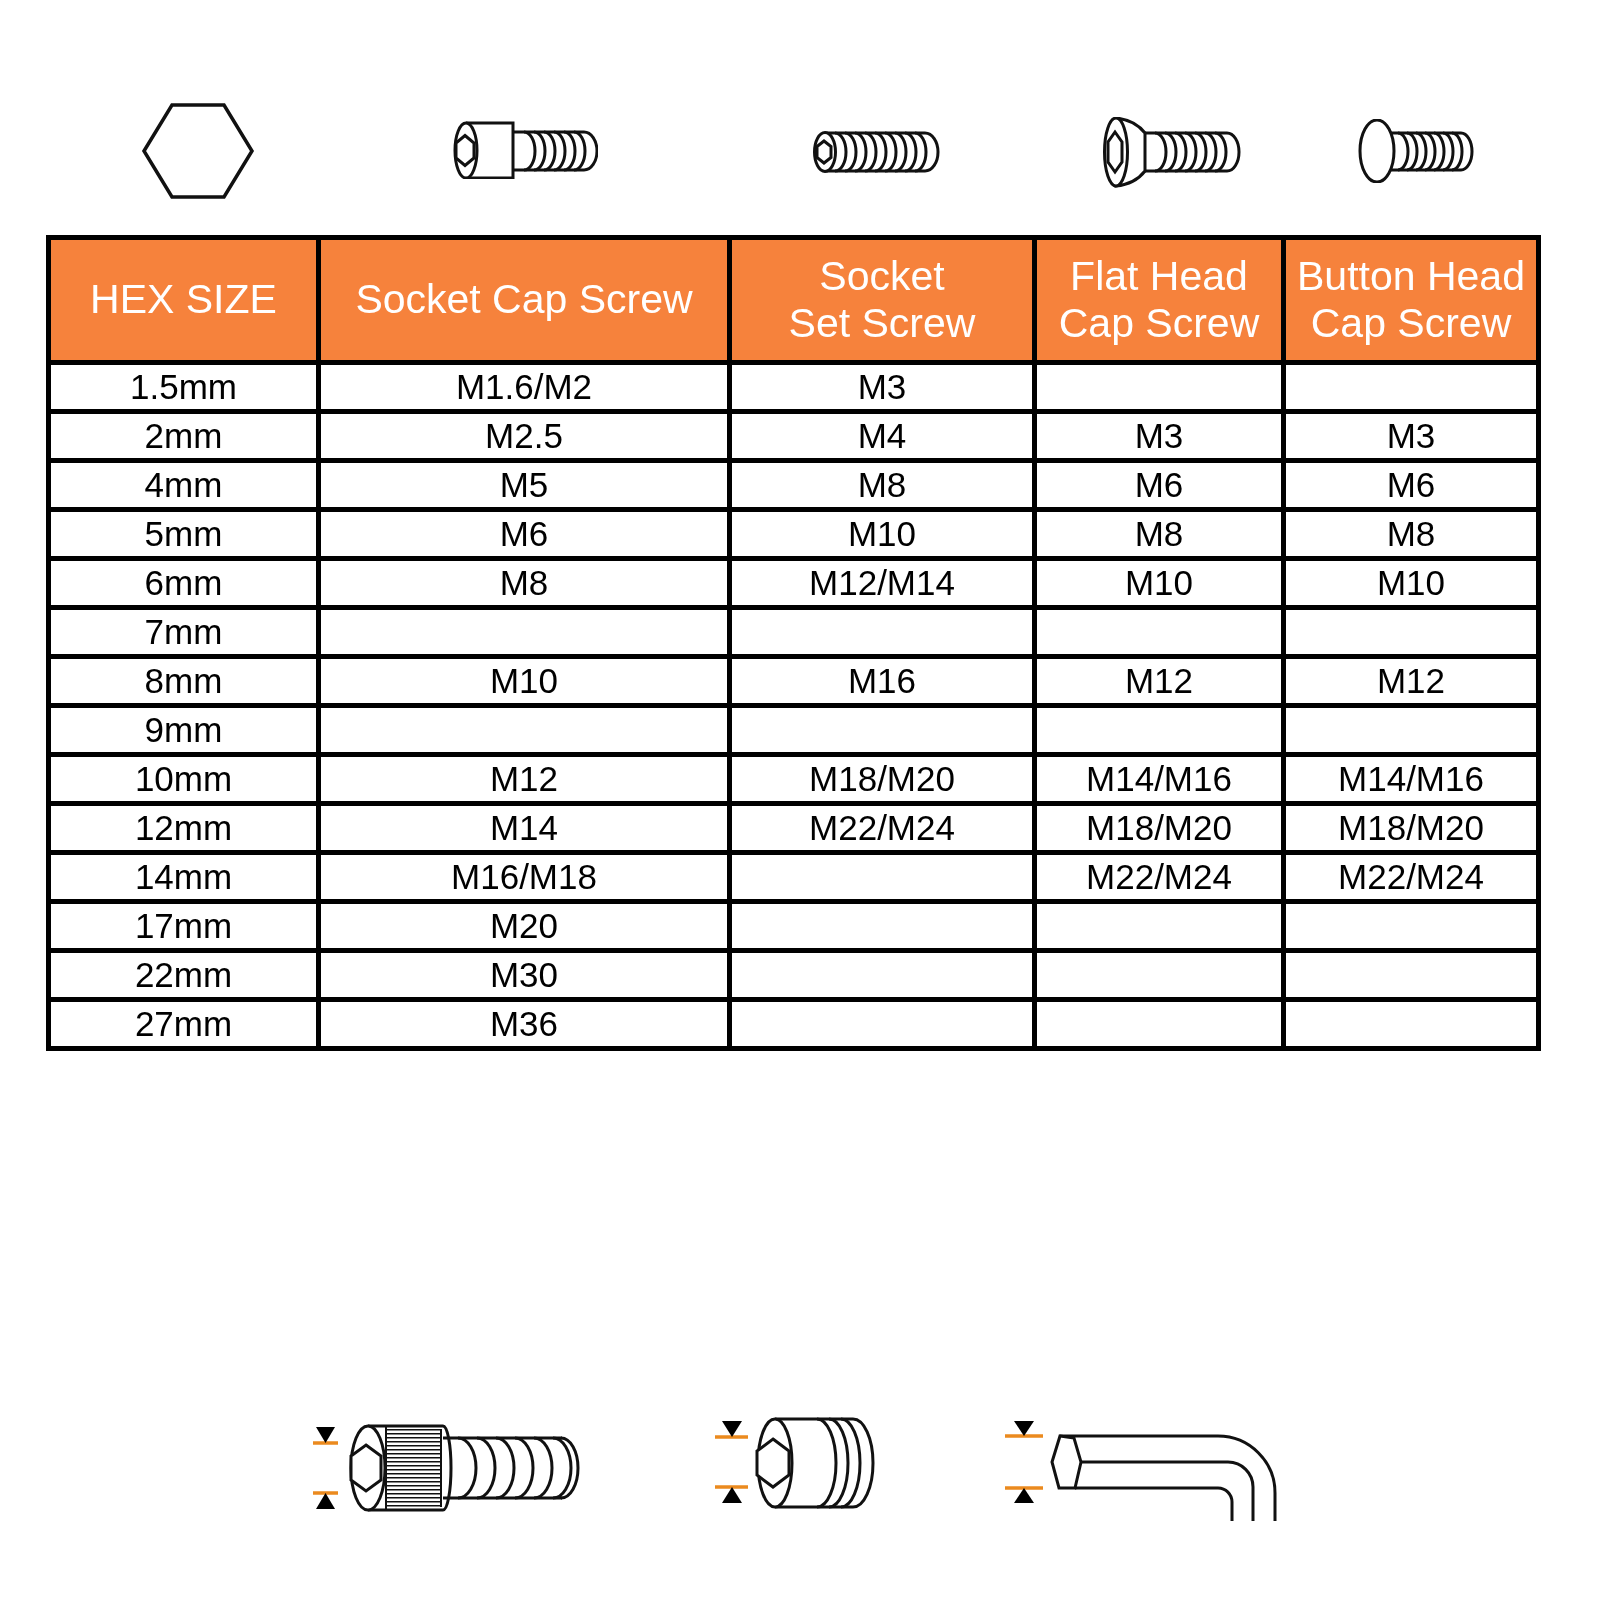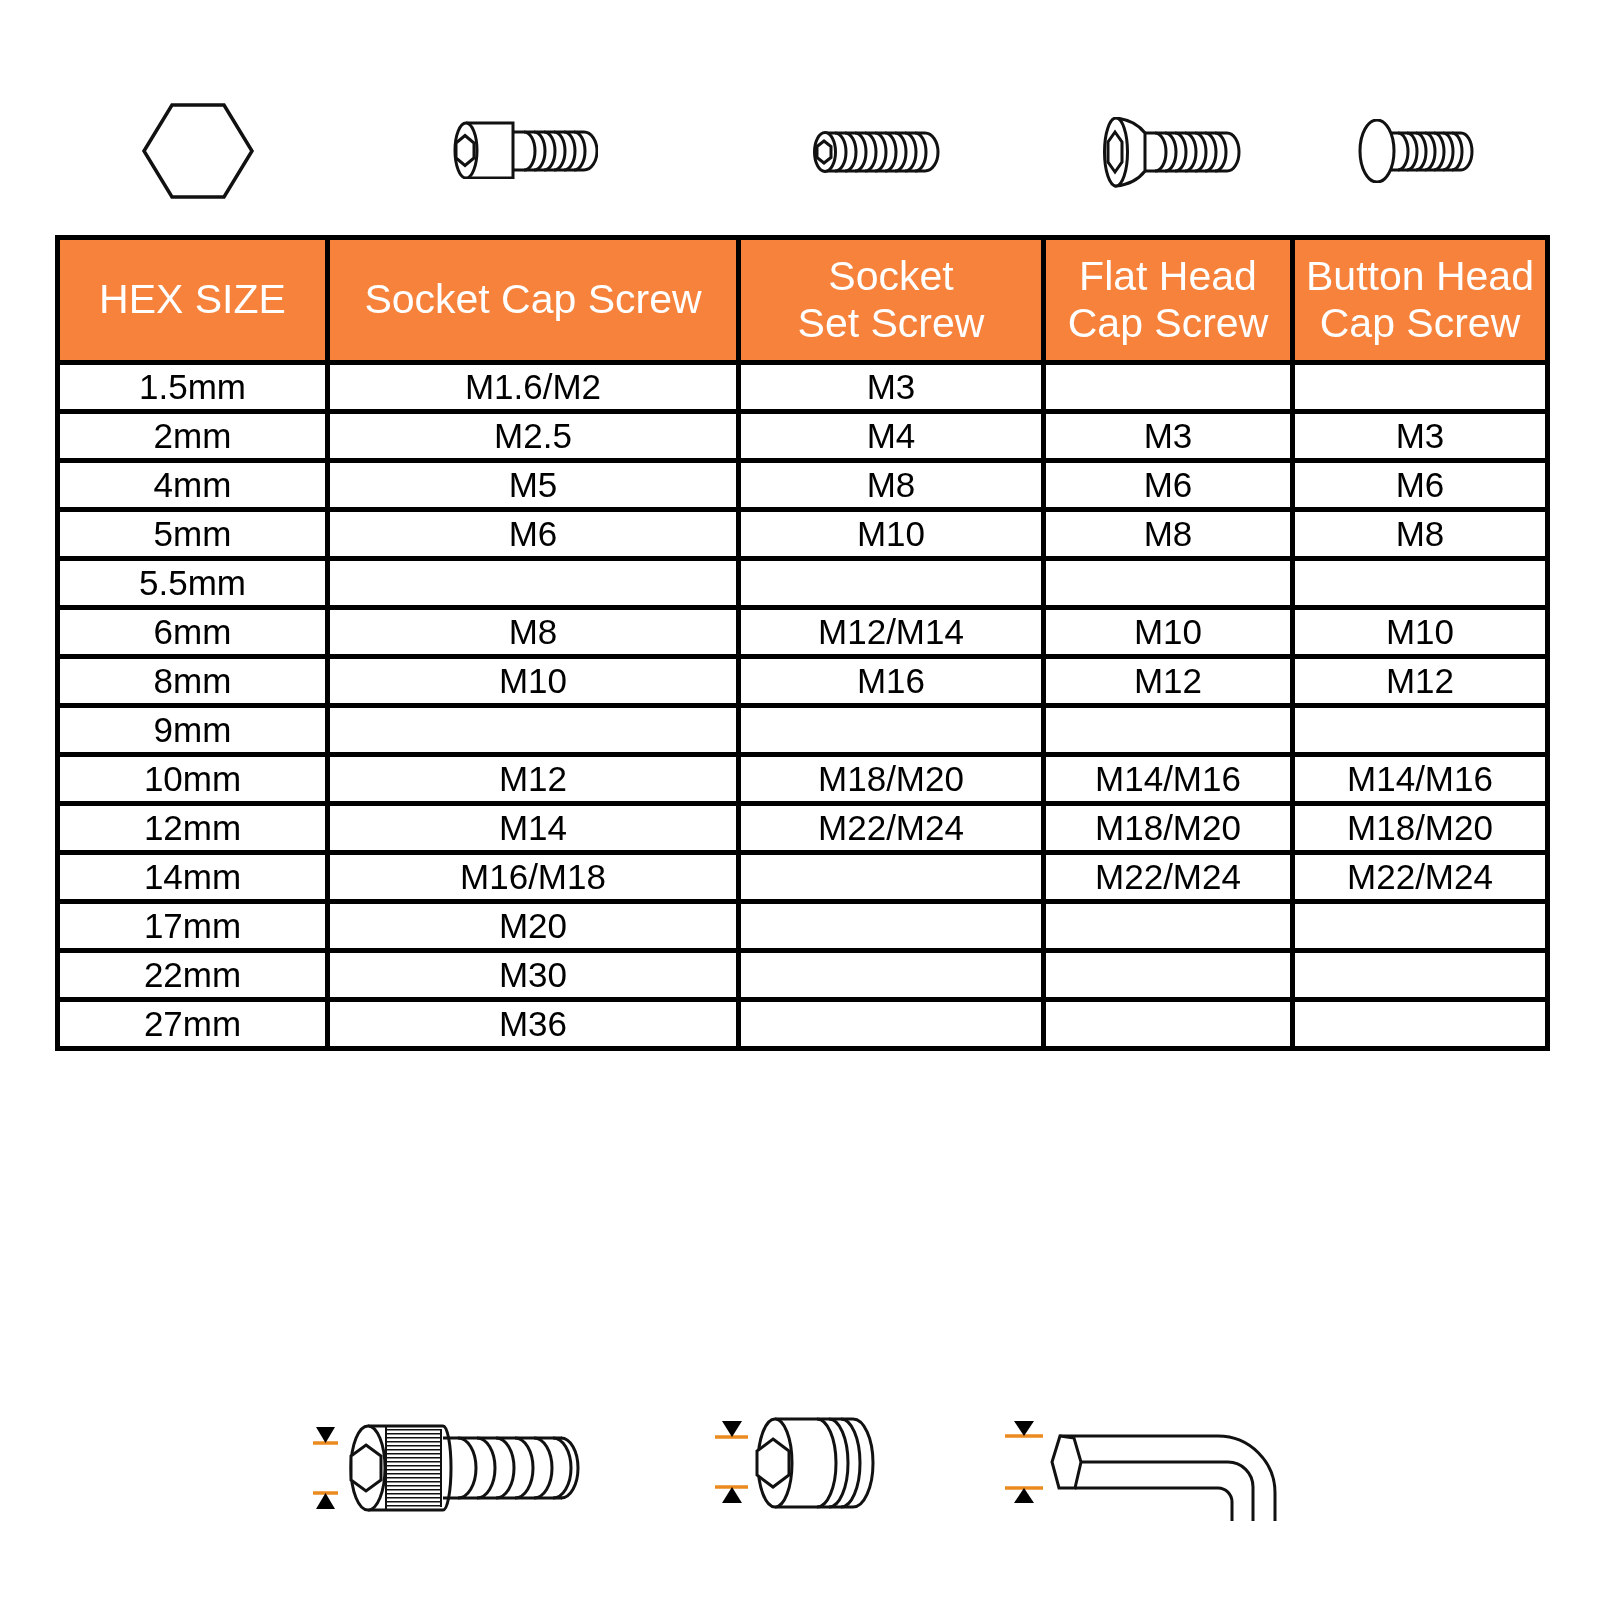--- a/index.html
+++ b/index.html
@@ -3,21 +3,21 @@
 <meta charset="utf-8">
 <style>
   html,body{margin:0;padding:0;}
   body{
     width:1600px;height:1600px;background:#ffffff;position:relative;
     font-family:"Liberation Sans", sans-serif;overflow:hidden;
   }
   .icon{position:absolute;}
   
   table{
-    position:absolute;left:55px;top:235px;width:1490px;
+    position:absolute;left:46px;top:235px;width:1490px;
     border-collapse:collapse;table-layout:fixed;
   }
   th,td{
     border:5px solid #000000;text-align:center;vertical-align:middle;padding:0;
   }
   thead th{
     background:#F6823C;color:#ffffff;font-size:41px;font-weight:400;
     white-space:pre-line;line-height:1.15;height:120px;
   }
   tbody td{
@@ -119,32 +119,32 @@
         <td>M6</td>
       </tr>
       <tr>
         <td>5mm</td>
         <td>M6</td>
         <td>M10</td>
         <td>M8</td>
         <td>M8</td>
       </tr>
       <tr>
-        <td>5.5mm</td>
-        <td></td>
-        <td></td>
-        <td></td>
-        <td></td>
-      </tr>
-      <tr>
         <td>6mm</td>
         <td>M8</td>
         <td>M12/M14</td>
         <td>M10</td>
         <td>M10</td>
+      </tr>
+      <tr>
+        <td>7mm</td>
+        <td></td>
+        <td></td>
+        <td></td>
+        <td></td>
       </tr>
       <tr>
         <td>8mm</td>
         <td>M10</td>
         <td>M16</td>
         <td>M12</td>
         <td>M12</td>
       </tr>
       <tr>
         <td>9mm</td>

